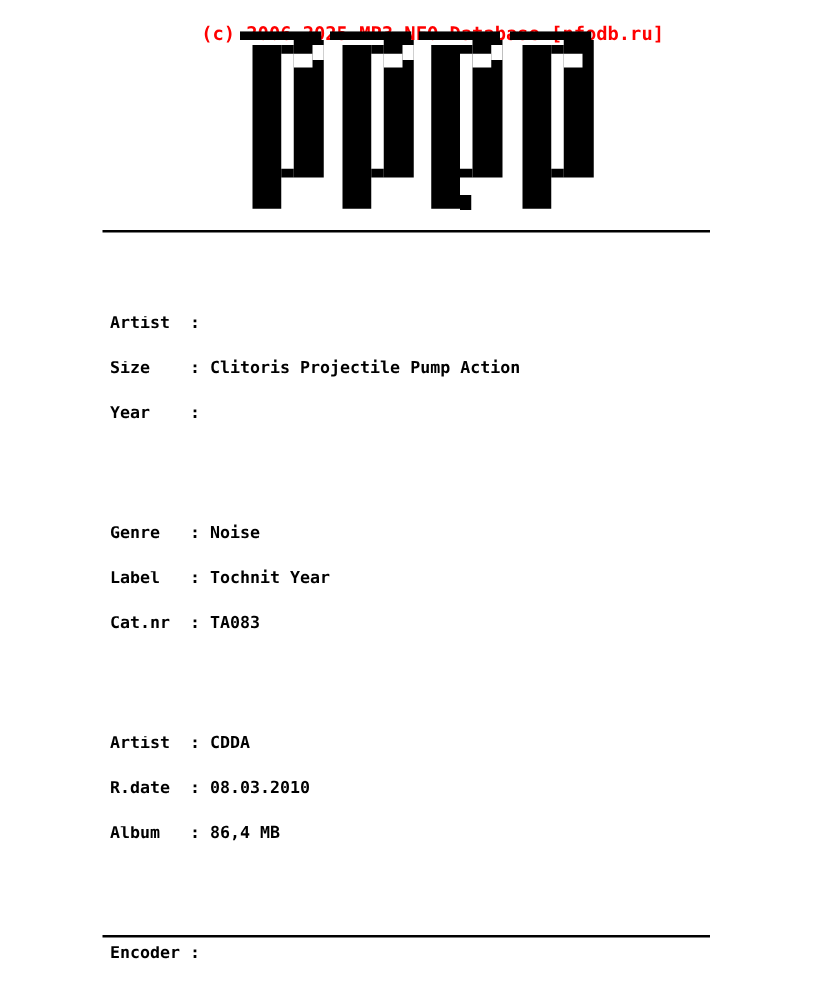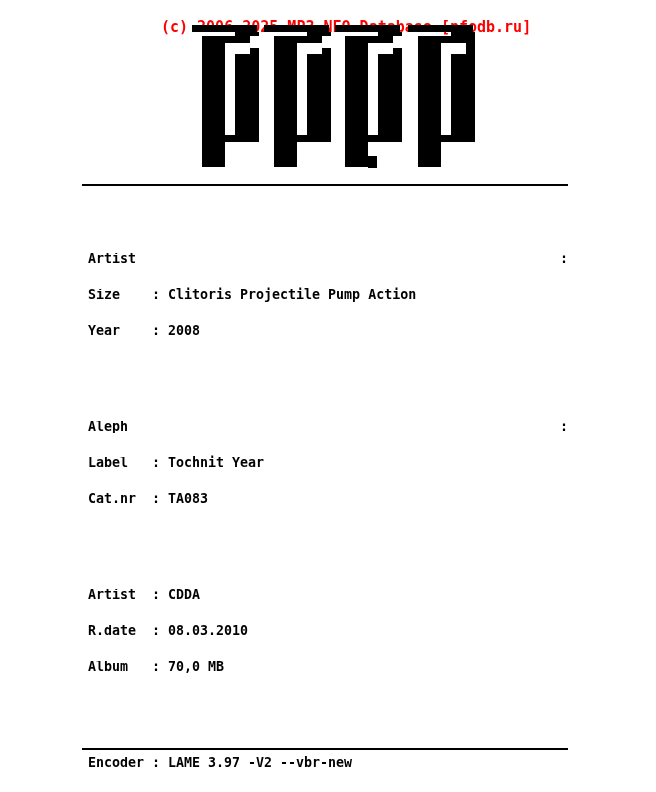--- a/index.html
+++ b/index.html
@@ -45,21 +45,21 @@
     position: absolute;
     left: 88px;
     top: 205px;
     width: 488px;
     font-size: 13.3px;
     line-height: 12px;
     font-weight: bold;
     color: #000000;
     white-space: pre;
   }
-  .row { display: flex; justify-content: space-between; }
+  .row { display: flex; }
   .key { width: 64px; overflow: hidden; }
   .sep { width: 16px; }
   .val { flex: 1; }
   .blank { height: 12px; }
 </style>
 </head>
 <body>
 
 <div class="page">
 
@@ -112,51 +112,51 @@
   <div class="nfo-body">
 
     
     <div class="row">
       <span class="key">Artist</span><span class="sep">:</span>
     </div>
     <div class="row">
       <span class="key">Size</span><span class="sep">:</span><span class="val">Clitoris Projectile Pump Action</span>
     </div>
     <div class="row">
-      <span class="key">Year</span><span class="sep">:</span><span class="val">2008</span>
+      <span class="key">Year</span><span class="sep">:</span>
     </div>
     <div class="blank"></div>
 
     
     <div class="row">
-      <span class="key">Aleph</span><span class="sep">:</span>
+      <span class="key">Genre</span><span class="sep">:</span><span class="val">Noise</span>
     </div>
     <div class="row">
       <span class="key">Label</span><span class="sep">:</span><span class="val">Tochnit Year</span>
     </div>
     <div class="row">
       <span class="key">Cat.nr</span><span class="sep">:</span><span class="val">TA083</span>
     </div>
     <div class="blank"></div>
 
     
     <div class="row">
       <span class="key">Artist</span><span class="sep">:</span><span class="val">CDDA</span>
     </div>
     <div class="row">
       <span class="key">R.date</span><span class="sep">:</span><span class="val">08.03.2010</span>
     </div>
     <div class="row">
-      <span class="key">Album</span><span class="sep">:</span><span class="val">70,0 MB</span>
+      <span class="key">Album</span><span class="sep">:</span><span class="val">86,4 MB</span>
     </div>
     <div class="blank"></div>
 
     
     <div class="row">
-      <span class="key">Encoder</span><span class="sep">:</span><span class="val">LAME 3.97 -V2 --vbr-new</span>
+      <span class="key">Encoder</span><span class="sep">:</span>
     </div>
     
     
     
 
     
     
     
     
 

